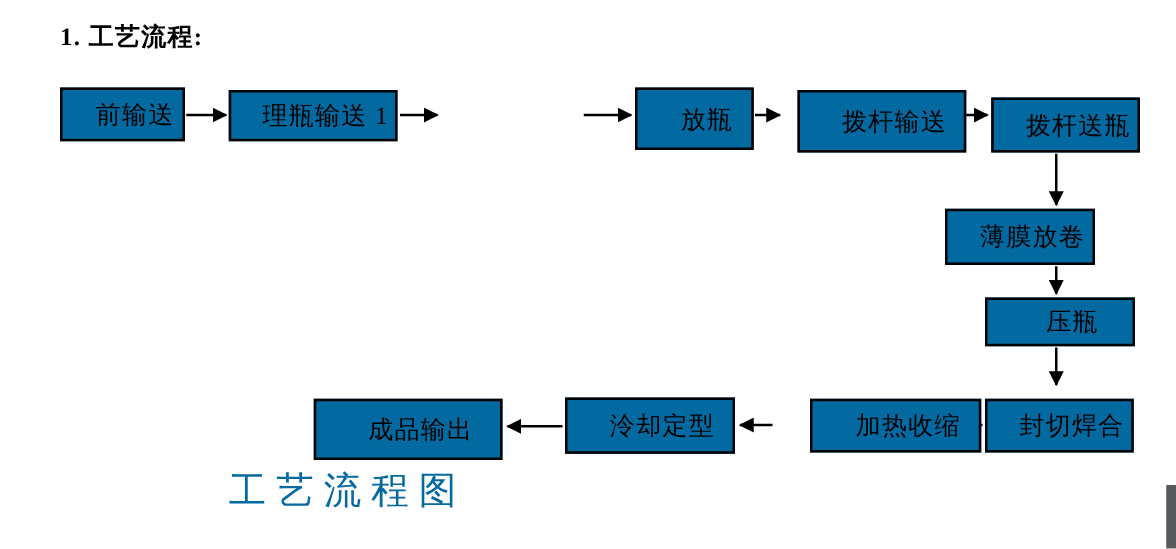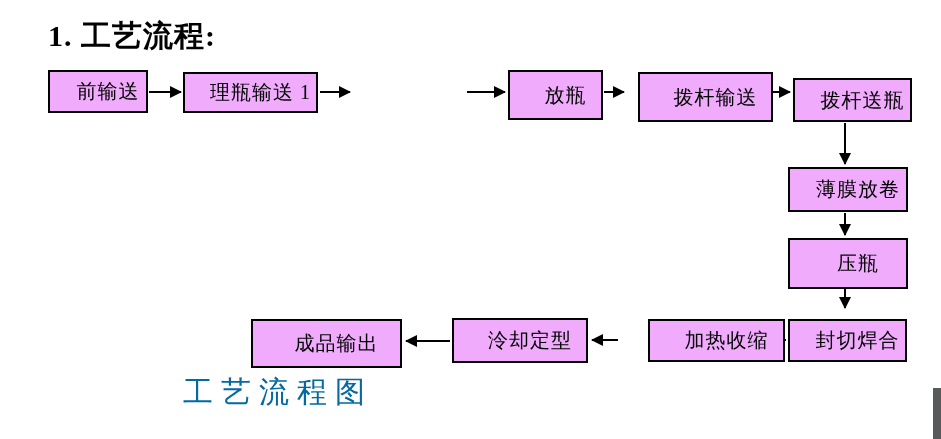--- a/index.html
+++ b/index.html
@@ -14,36 +14,36 @@
     background: #ffffff;
     overflow: hidden;
     font-family: "Liberation Serif", "DejaVu Serif", serif;
     color: #000000;
   }
   .title {
     position: absolute;
     left: 48px;
     top: 16px;
     margin: 0;
-    font-size: 30px;
+    font-size: 20px;
     font-weight: 600;
     letter-spacing: 1px;
     white-space: nowrap;
   }
   .arrows {
     position: absolute;
     left: 0;
     top: 0;
     pointer-events: none;
   }
   .flow-box {
     position: absolute;
     box-sizing: border-box;
     border: 2px solid #000000;
-    background: #f0abfc;
+    background: #0369a1;
     display: flex;
     align-items: center;
     justify-content: center;
     font-size: 20px;
     white-space: nowrap;
     letter-spacing: 1px;
     padding-left: 20px;
   }
   .flow-box.small-text {
     font-size: 17px;
@@ -96,23 +96,23 @@
 
   <div class="flow-box" style="left:183px; top:72px; width:135px; height:41px;">理瓶输送 1</div>
 
 
   <div class="flow-box" style="left:508px; top:70px; width:95px; height:50px;">放瓶</div>
 
   <div class="flow-box" style="left:626px; top:72px; width:135px; height:50px;margin-left:12px;">拨杆输送</div>
 
   <div class="flow-box" style="left:793px; top:78px; width:119px; height:44px;">拨杆送瓶</div>
 
-  <div class="flow-box" style="left:788px; top:167px; width:120px; height:45px;">薄膜放卷</div>
+  <div class="flow-box" style="left:756px; top:167px; width:120px; height:45px;">薄膜放卷</div>
 
-  <div class="flow-box" style="left:788px; top:238px; width:120px; height:51px;">压瓶</div>
+  <div class="flow-box" style="left:788px; top:238px; width:120px; height:39px;">压瓶</div>
 
   <div class="flow-box" style="left:788px; top:319px; width:119px; height:43px;text-align:right;">封切焊合</div>
 
   <div class="flow-box" style="left:620px; top:319px; width:137px; height:43px;margin-left:28px;">加热收缩</div>
 
   <div class="flow-box" style="left:452px; top:318px; width:136px; height:45px;">泠却定型</div>
 
   <div class="flow-box" style="left:251px; top:319px; width:151px; height:49px;">成品输出</div>
 
   <div class="caption">工艺流程图</div>

